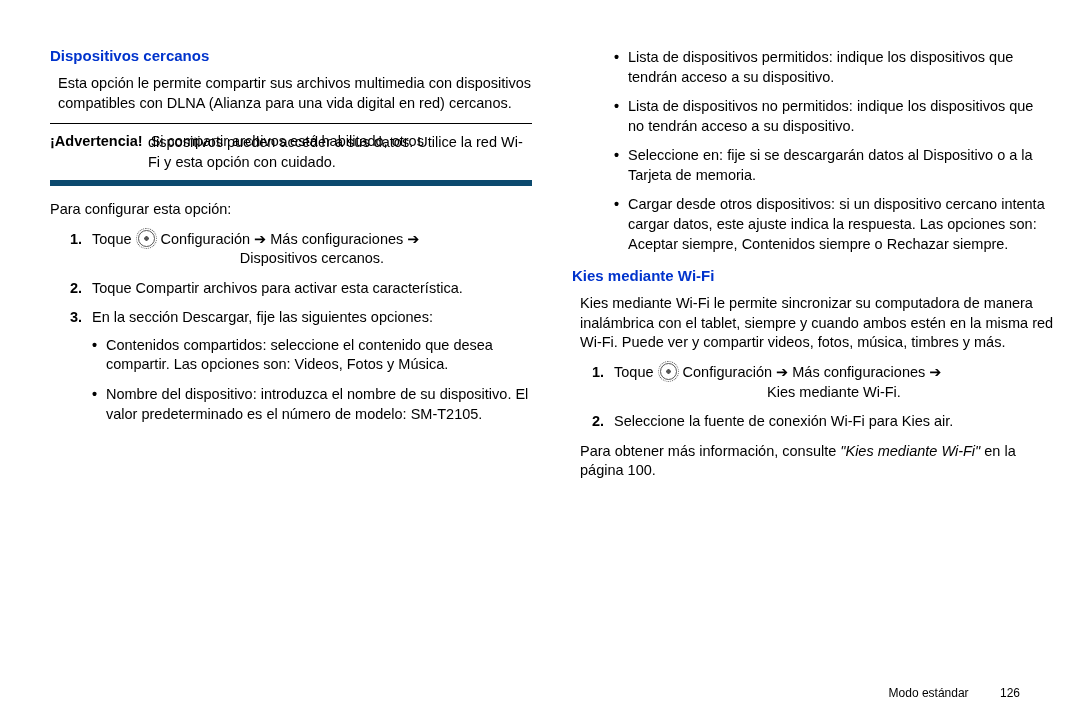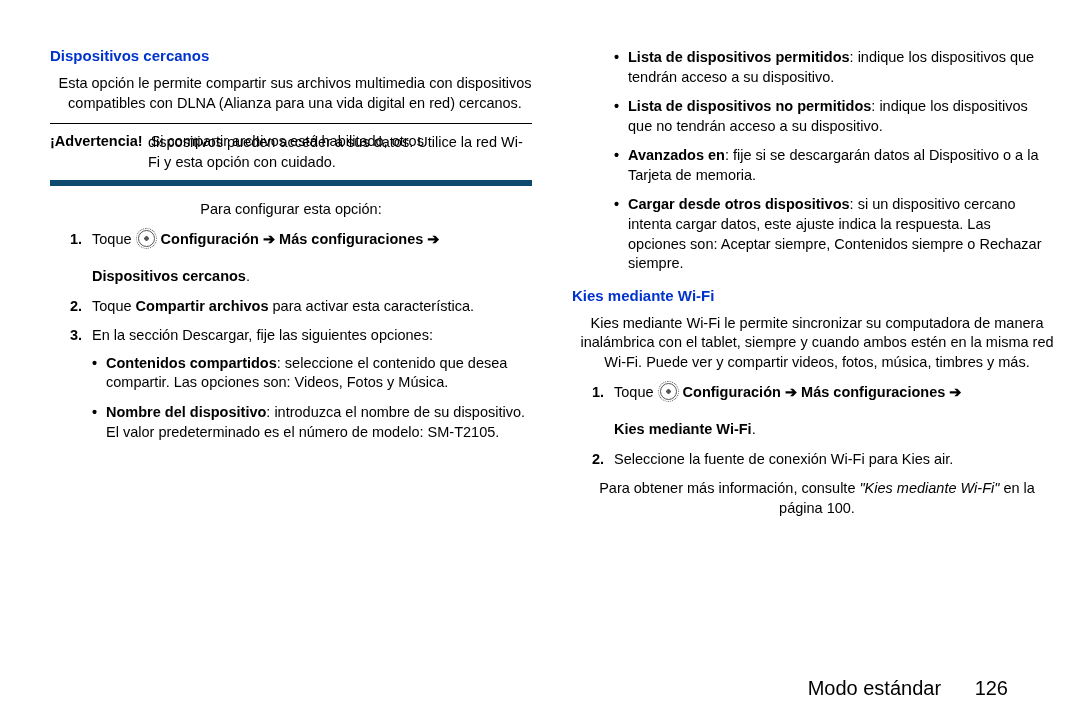--- a/index.html
+++ b/index.html
@@ -24,21 +24,20 @@
     line-height: 1.35;
   }
   .section-heading {
     color: #0033cc;
     font-weight: bold;
     font-size: 15px;
     margin: 6px 0 8px 0;
   }
   .para {
     margin: 0 0 10px 0;
-    text-align: center;
   }
   .indent {
     margin-left: 8px;
   }
   .warning-box {
     border-top: 1px solid #000;
     border-bottom: 6px solid #0c4a6e;
     padding: 8px 0;
     margin: 10px 0 14px 0;
   }
@@ -75,21 +74,21 @@
     margin-bottom: 10px;
     display: flex;
   }
   ul.bullets .dot {
     min-width: 14px;
     font-weight: bold;
   }
   ul.bullets .body {
     flex: 1;
   }
-  .bold { font-weight: bold; }
+  .bold { font-weight: normal; }
   .italic { font-style: italic; }
   .settings-icon {
     display: inline-block;
     width: 15px;
     height: 15px;
     border: 1.3px solid #555;
     border-radius: 50%;
     position: relative;
     vertical-align: -3px;
     margin: 0 2px;
@@ -116,29 +115,30 @@
     position: absolute;
     top: -3px;
     left: 1px;
     font-size: 15px;
     color: #2a7a2a;
     font-weight: bold;
   }
   .footer {
     position: absolute;
     bottom: 20px;
-    right: 72px;
-    font-size: 20px;
+    right: 60px;
+    font-size: 12px;
   }
   .footer .pagenum {
     margin-left: 28px;
   }
   .subline {
     display: block;
-    margin-top: 18px;
+    margin-top: 0;
+    text-align: center;
   }
   .continued-bullets {
     margin-top: 0;
   }
   .continued-bullets > li .body {
     padding-right: 4px;
   }
 </style>
 </head>
 <body>
@@ -198,21 +198,21 @@
       <li>
         <span class="dot">•</span>
         <span class="body"><span class="bold">Lista de dispositivos permitidos</span><span>: indique los dispositivos que tendrán acceso a su dispositivo.</span></span>
       </li>
       <li>
         <span class="dot">•</span>
         <span class="body"><span class="bold">Lista de dispositivos no permitidos</span><span>: indique los dispositivos que no tendrán acceso a su dispositivo.</span></span>
       </li>
       <li>
         <span class="dot">•</span>
-        <span class="body"><span class="bold">Avanzados en</span><span>: fije si se descargarán datos al Dispositivo o a la Tarjeta de memoria.</span></span>
+        <span class="body"><span class="bold">Seleccione en</span><span>: fije si se descargarán datos al Dispositivo o a la Tarjeta de memoria.</span></span>
       </li>
       <li>
         <span class="dot">•</span>
         <span class="body"><span class="bold">Cargar desde otros dispositivos</span><span>: si un dispositivo cercano intenta cargar datos, este ajuste indica la respuesta. Las opciones son: Aceptar siempre, Contenidos siempre o Rechazar siempre.</span></span>
       </li>
     </ul>
 
     <div class="section-heading" style="margin-top:12px;">Kies mediante Wi-Fi</div>
 
     <p class="para indent">Kies mediante Wi-Fi le permite sincronizar su computadora de manera inalámbrica con el tablet, siempre y cuando ambos estén en la misma red Wi-Fi. Puede ver y compartir videos, fotos, música, timbres y más.</p>

